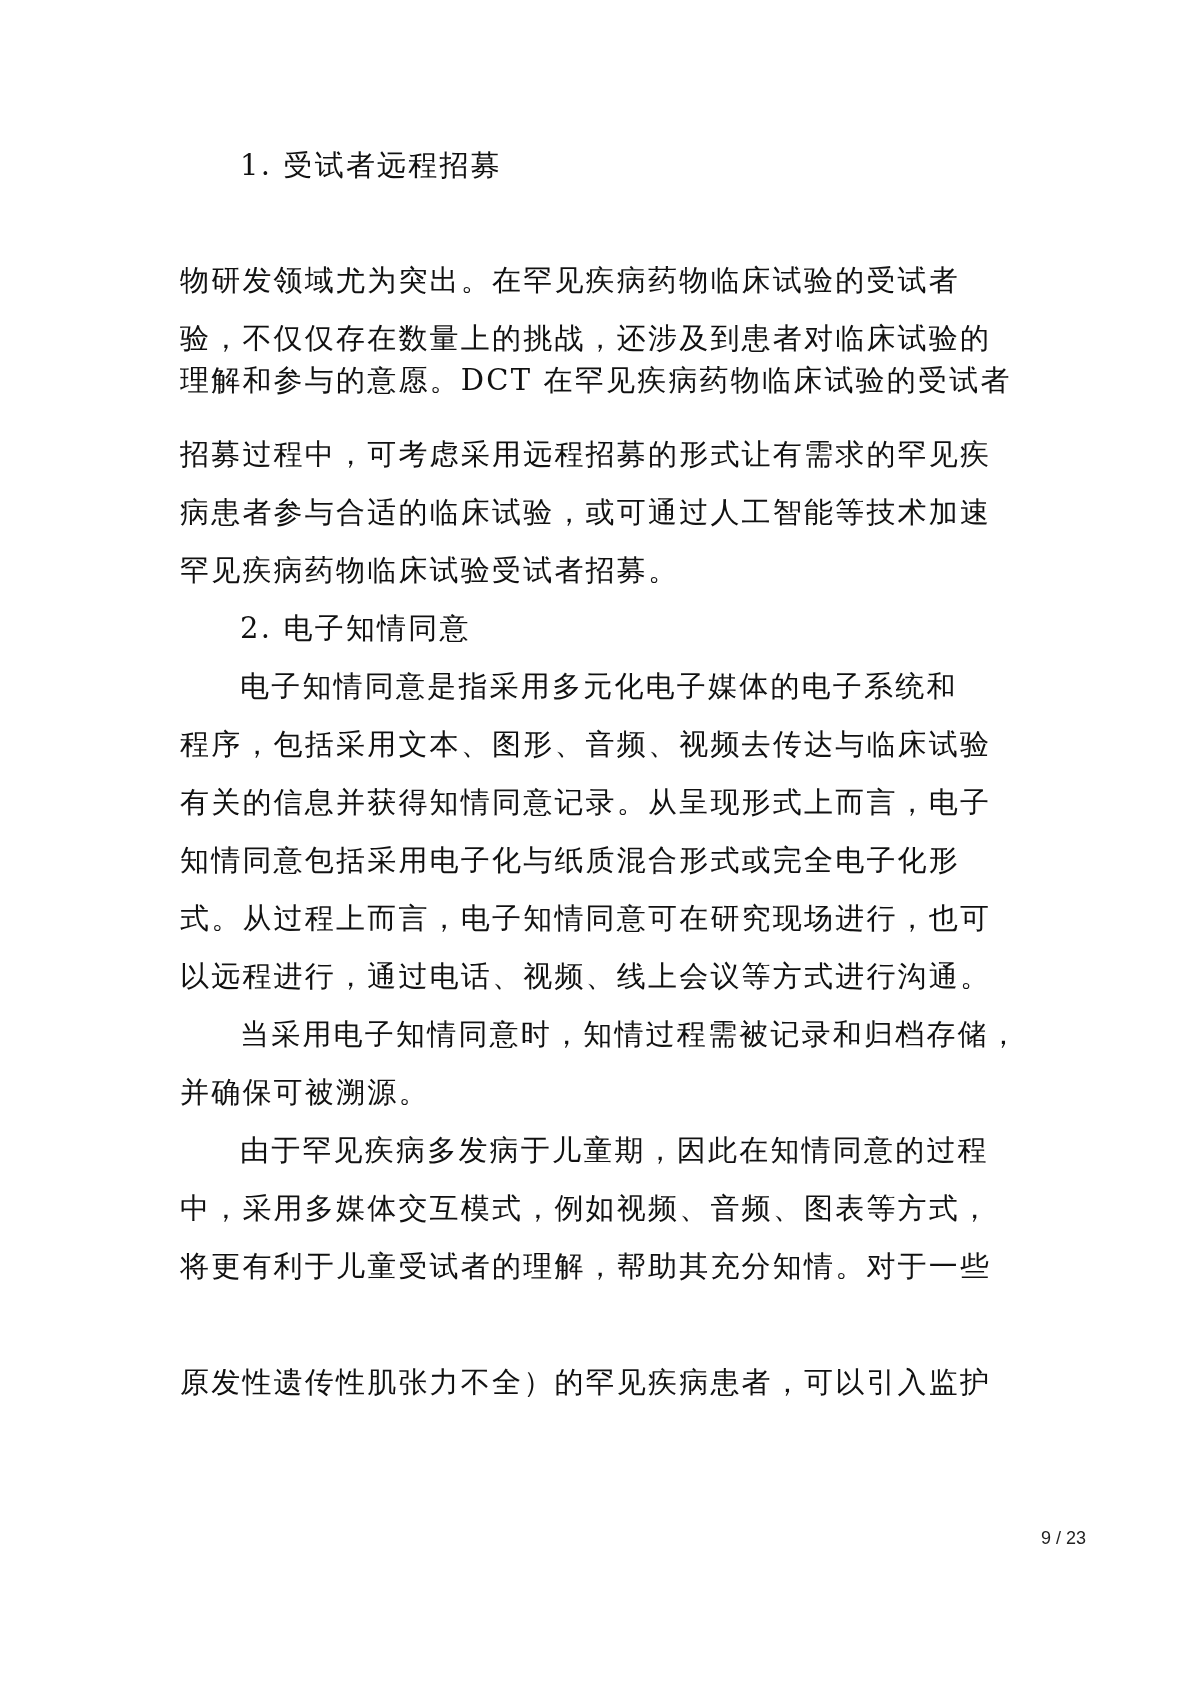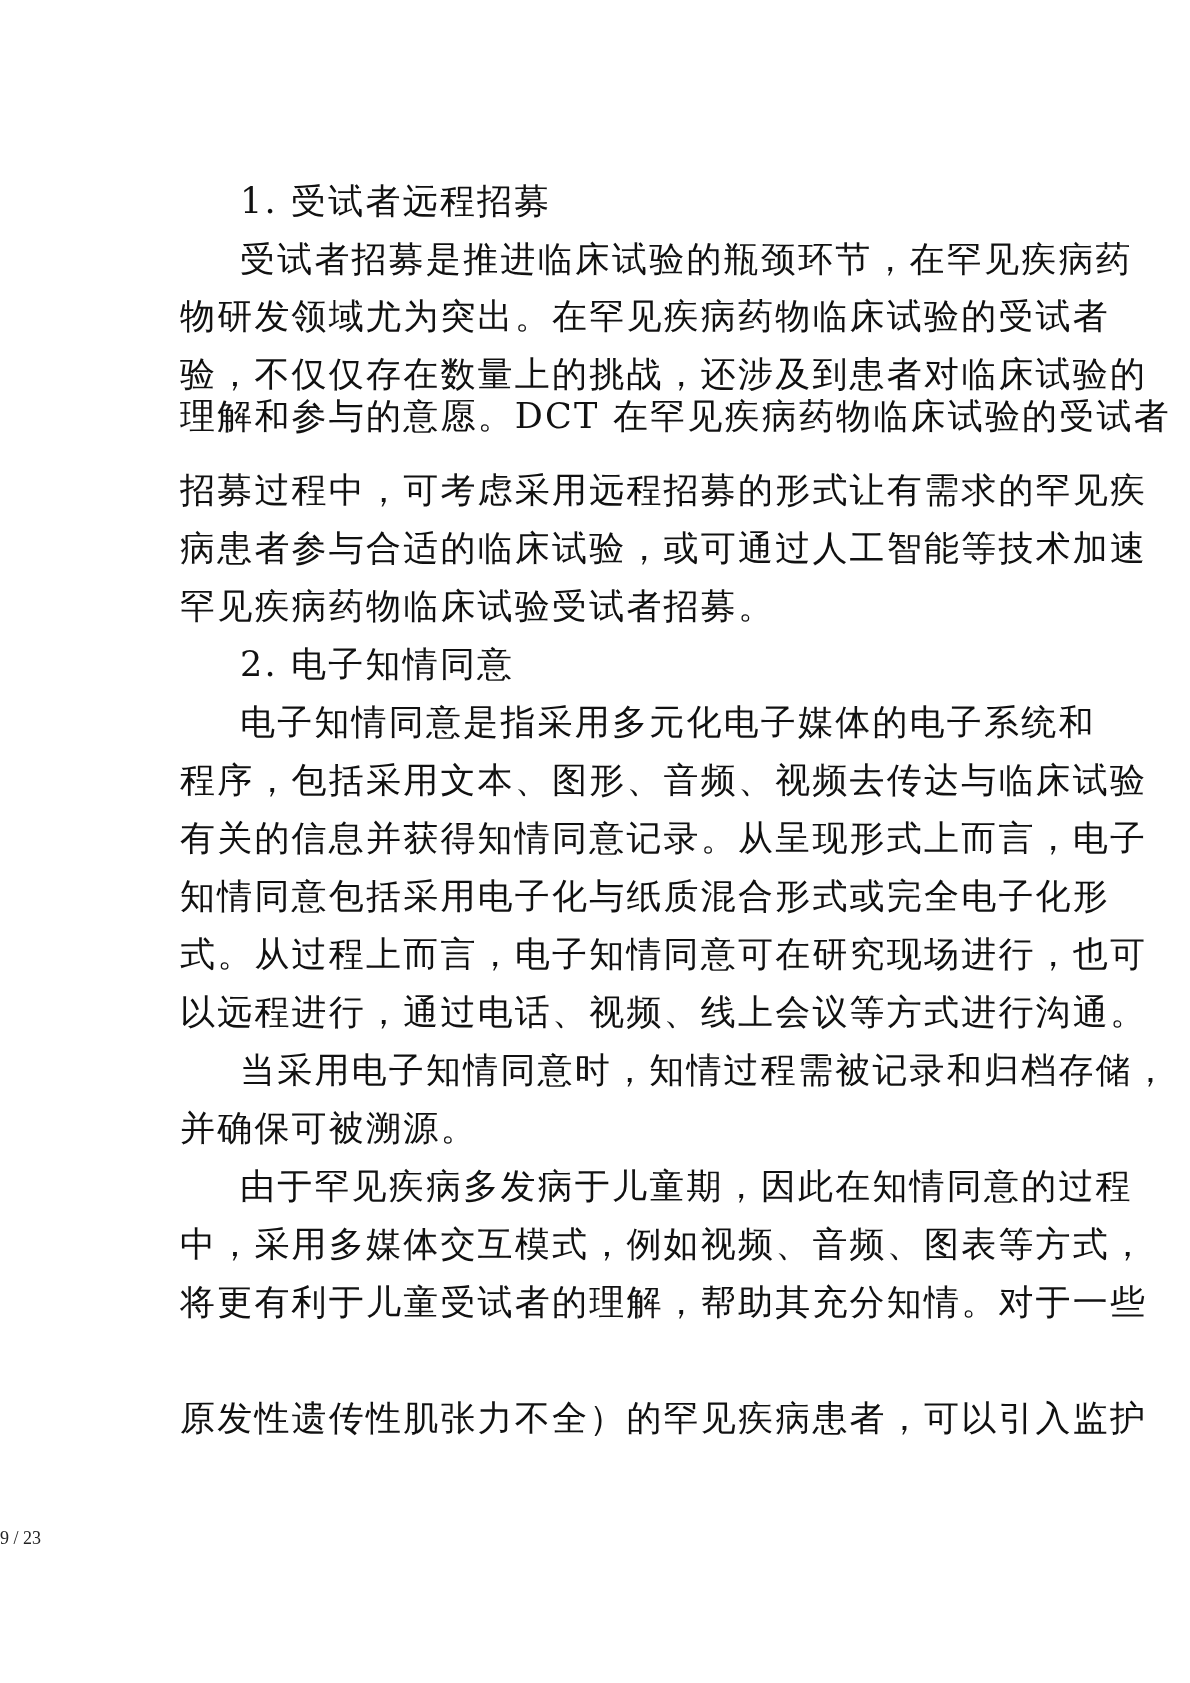--- a/index.html
+++ b/index.html
@@ -1,31 +1,30 @@
 <!DOCTYPE html>
 <html><head>
 <meta charset="utf-8">
 <style>
   html, body { margin: 0; padding: 0; background: #ffffff; }
   body { width: 1190px; height: 1683px; position: relative; overflow: hidden;
          font-family: "DejaVu Serif", "Liberation Serif", serif; color: #111; }
   .page { position: absolute; left: 0; top: 0; width: 1190px; height: 1683px; }
-  .line { position: absolute; left: 180px; width: 830px; font-size: 35px; line-height: 40px;
-          white-space: nowrap; letter-spacing: 2.2px; margin-top: 36px; }
+  .line { position: absolute; left: 180px; width: 830px; font-size: 29px; line-height: 40px;
+          white-space: nowrap; letter-spacing: 2.2px; }
   .indent { left: 240px; width: 770px; }
-  .footer { position: absolute; top: 1528px; left: 0; width: 1086px; text-align: left;
-            font-family: Liberation Serif, serif; font-size: 18px; color: #222; }
+  .footer { position: absolute; top: 1528px; left: 0; width: 1086px; text-align: right;
+            font-family: Liberation Sans, sans-serif; font-size: 18px; color: #222; }
 </style>
 </head>
 <body>
 
 <div class="page">
 
   <div class="line indent" style="top:145px">1. 受试者远程招募</div>
-  <div class="line indent" style="top:203px">受试者招募是推进临床试验的瓶颈环节，在罕见疾病药</div>
   <div class="line" style="top:260px">物研发领域尤为突出。在罕见疾病药物临床试验的受试者</div>
   <div class="line" style="top:318px">验，不仅仅存在数量上的挑战，还涉及到患者对临床试验的</div>
   <div class="line" style="top:360px">理解和参与的意愿。DCT 在罕见疾病药物临床试验的受试者</div>
   <div class="line" style="top:434px">招募过程中，可考虑采用远程招募的形式让有需求的罕见疾</div>
   <div class="line" style="top:492px">病患者参与合适的临床试验，或可通过人工智能等技术加速</div>
   <div class="line" style="top:550px">罕见疾病药物临床试验受试者招募。</div>
 
   <div class="line indent" style="top:608px">2. 电子知情同意</div>
   <div class="line indent" style="top:666px">电子知情同意是指采用多元化电子媒体的电子系统和</div>
   <div class="line" style="top:724px">程序，包括采用文本、图形、音频、视频去传达与临床试验</div>

